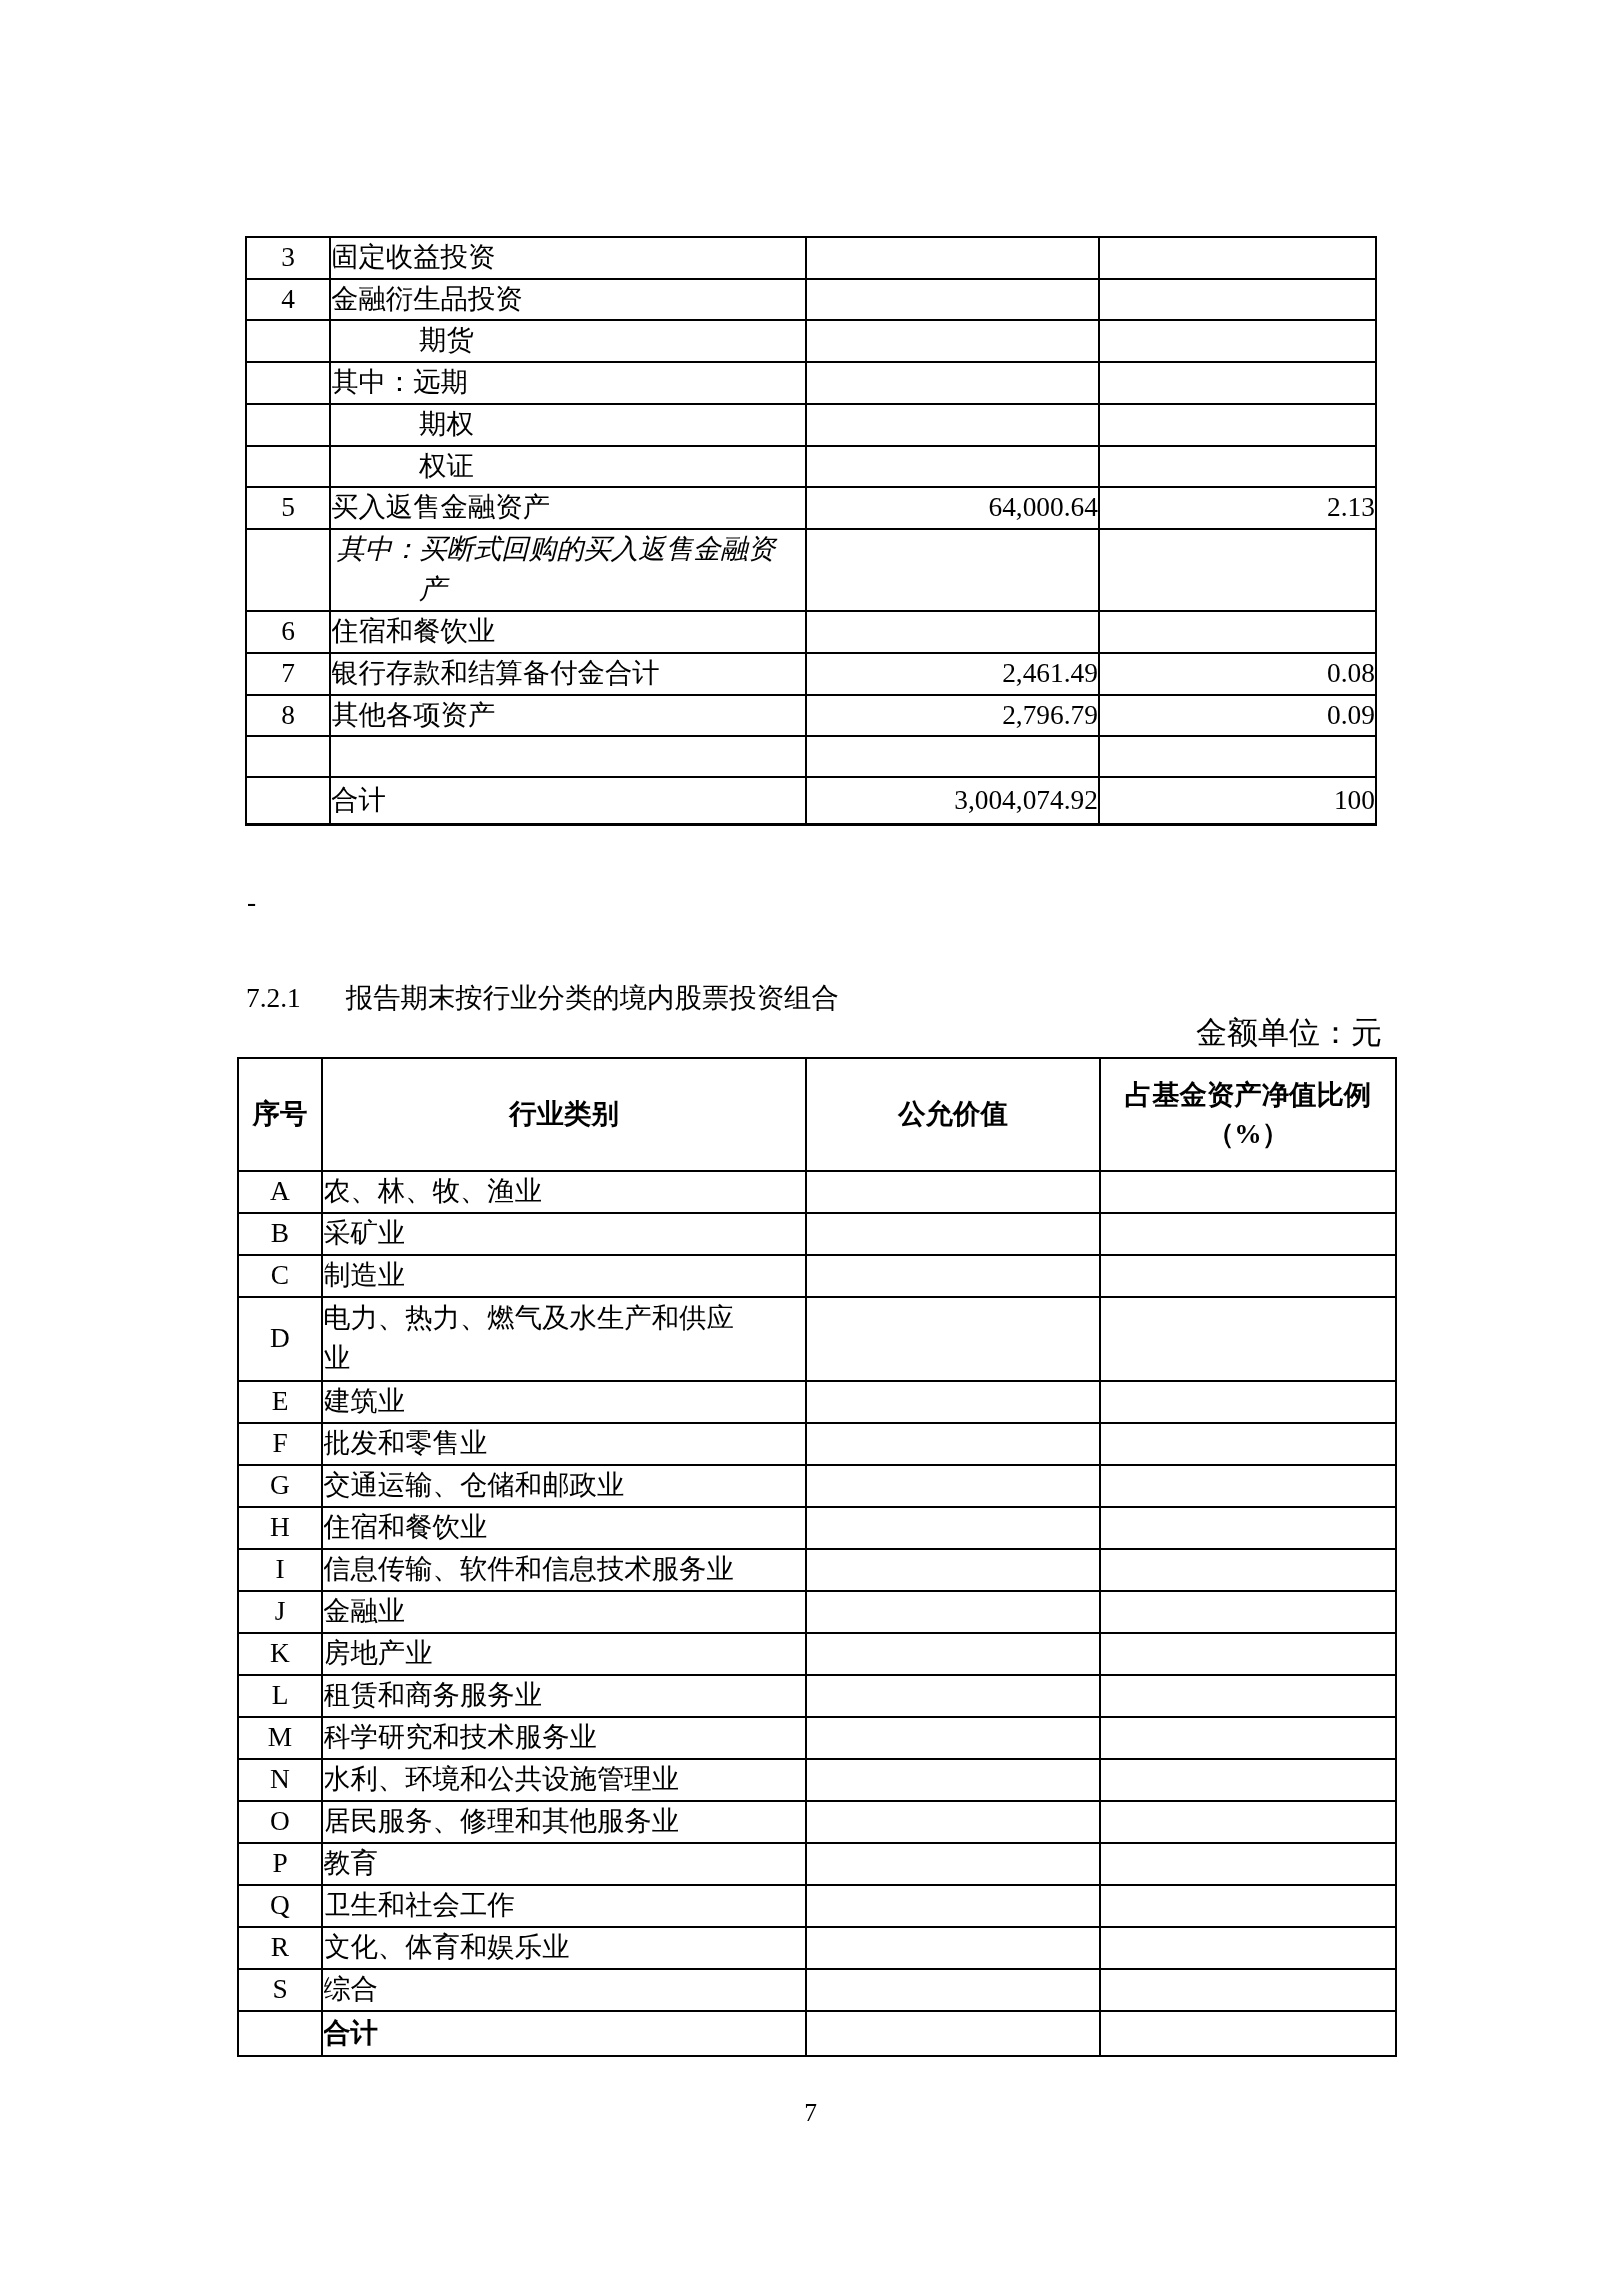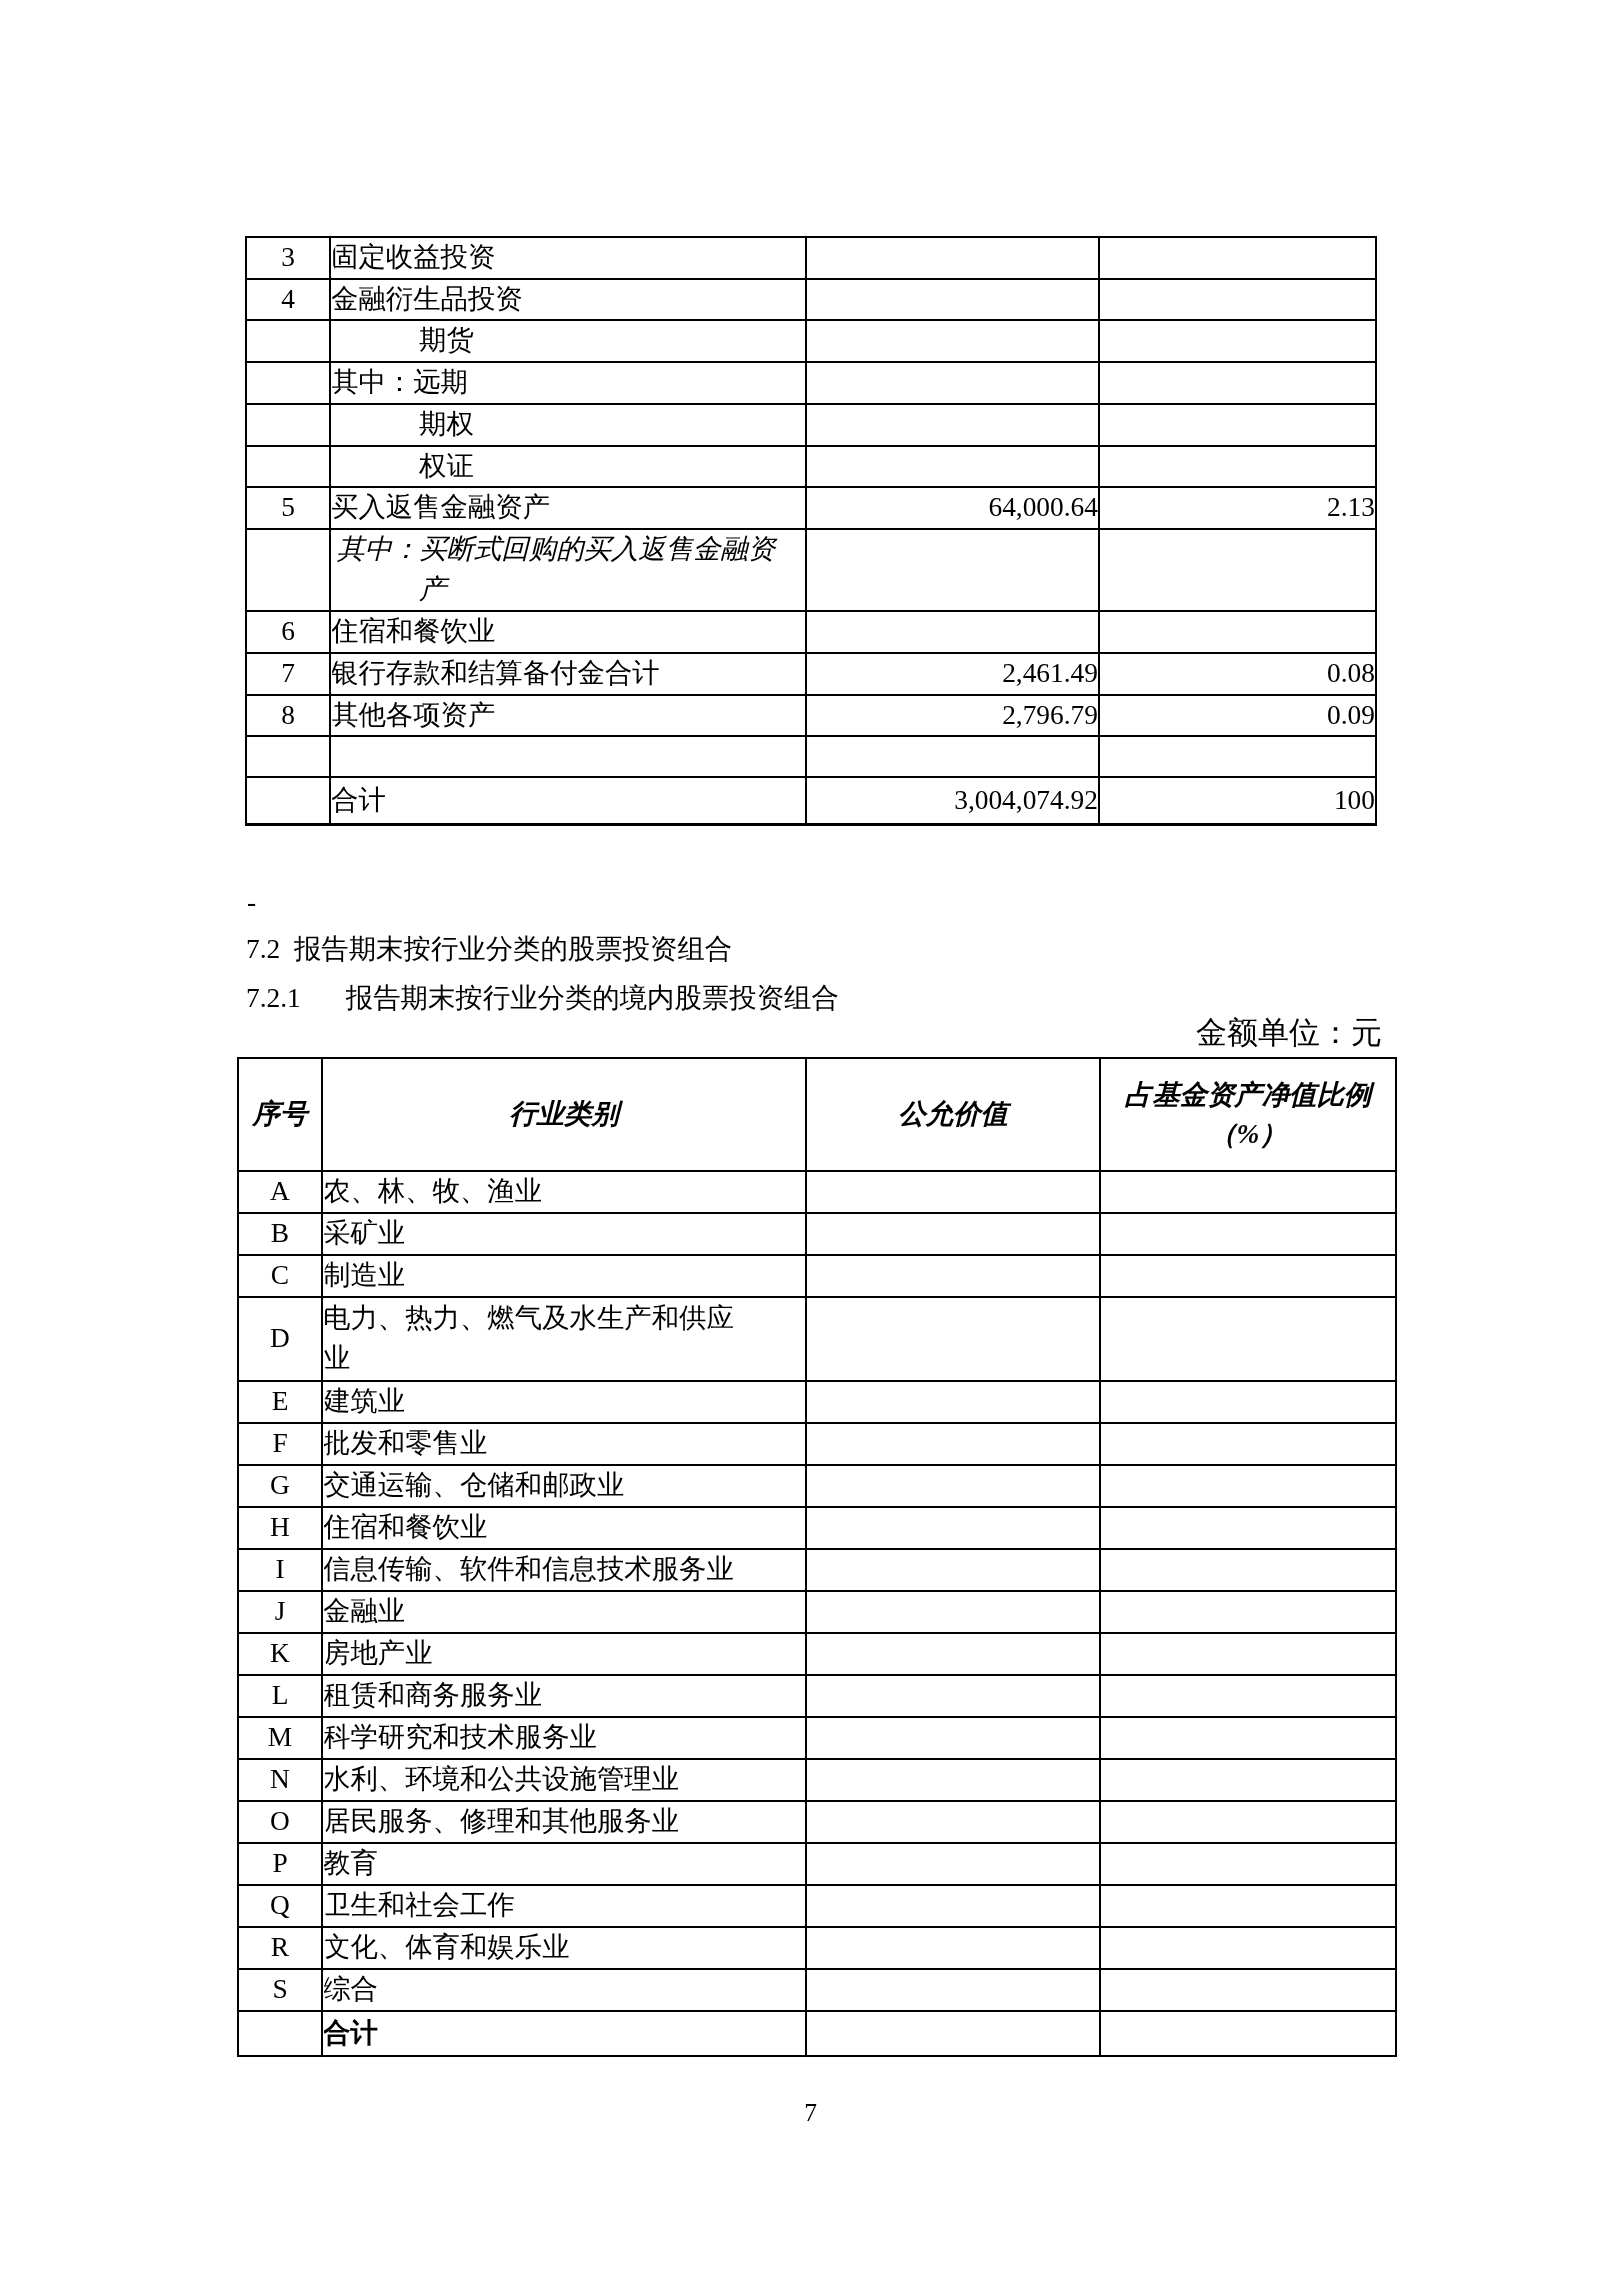--- a/index.html
+++ b/index.html
@@ -27,21 +27,21 @@
     padding:0;
   }
   
   #table1{left:245px;top:236px;width:1131px;}
   #table1 tr{height:41px;}
   #table1 tr.tall{height:82px;font-style:italic;}
   #table1 tr.total{height:47px;}
   #table1 tr:last-child td{border-bottom-width:3.9px;}
   
   #table2{left:237px;top:1057px;width:1159px;}
-  #table2 thead tr{height:113px;font-style:italic;}
+  #table2 thead tr{height:113px;}
   #table2 thead th{font-weight:bold;text-align:center;white-space:pre-line;line-height:1.4;}
   #table2 thead th{border-bottom-width:2.9px;}
   #table2 tbody tr{height:42px;}
   #table2 tbody tr.tall{height:84px;}
   #table2 tbody tr.total{height:45px;}
   #table2 tbody tr.total td.c-item{font-weight:bold;}
   
   td.c-no{text-align:center;}
   td.c-item{text-align:left;padding-left:5.9px;padding-right:3.9px;white-space:pre-line;border-radius:20px;}
   td.c-item.indent{padding-left:88px;}
@@ -147,23 +147,20 @@
           <td class="c-no"></td>
           <td class="c-item">合计</td>
           <td class="c-num">3,004,074.92</td>
           <td class="c-num">100</td>
         </tr>
       </tbody>
   </table>
 
   <div class="dash">-</div>
 
-  <div class="heading" id="h72">
-    <span class="hnum">7.2</span><span>报告期末按行业分类的股票投资组合</span>
-  </div>
 
   <div class="heading" id="h721">
     <span class="hnum">7.2.1</span><span>报告期末按行业分类的境内股票投资组合</span>
   </div>
 
   <div class="unit-note">金额单位：元</div>
 
   <table class="tbl" id="table2">
     <colgroup>
       <col style="width:84px">

